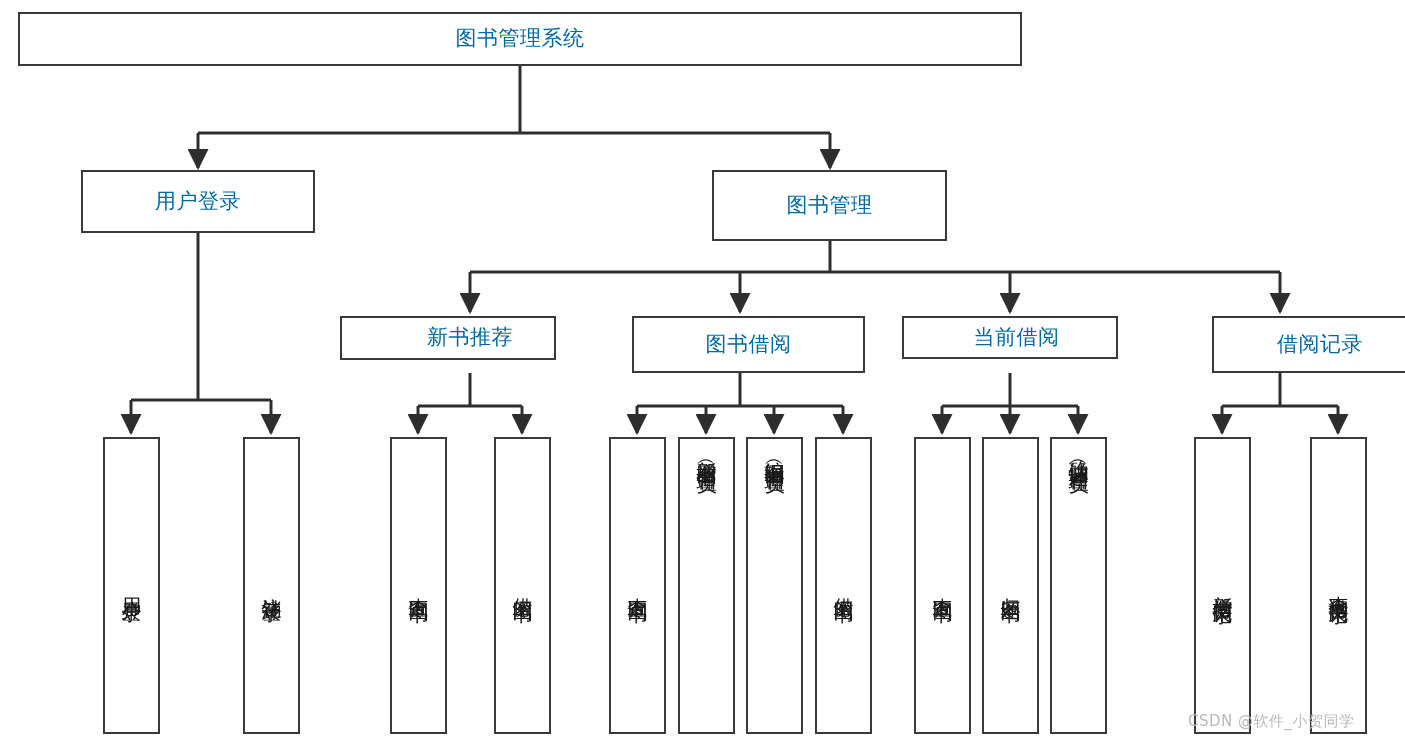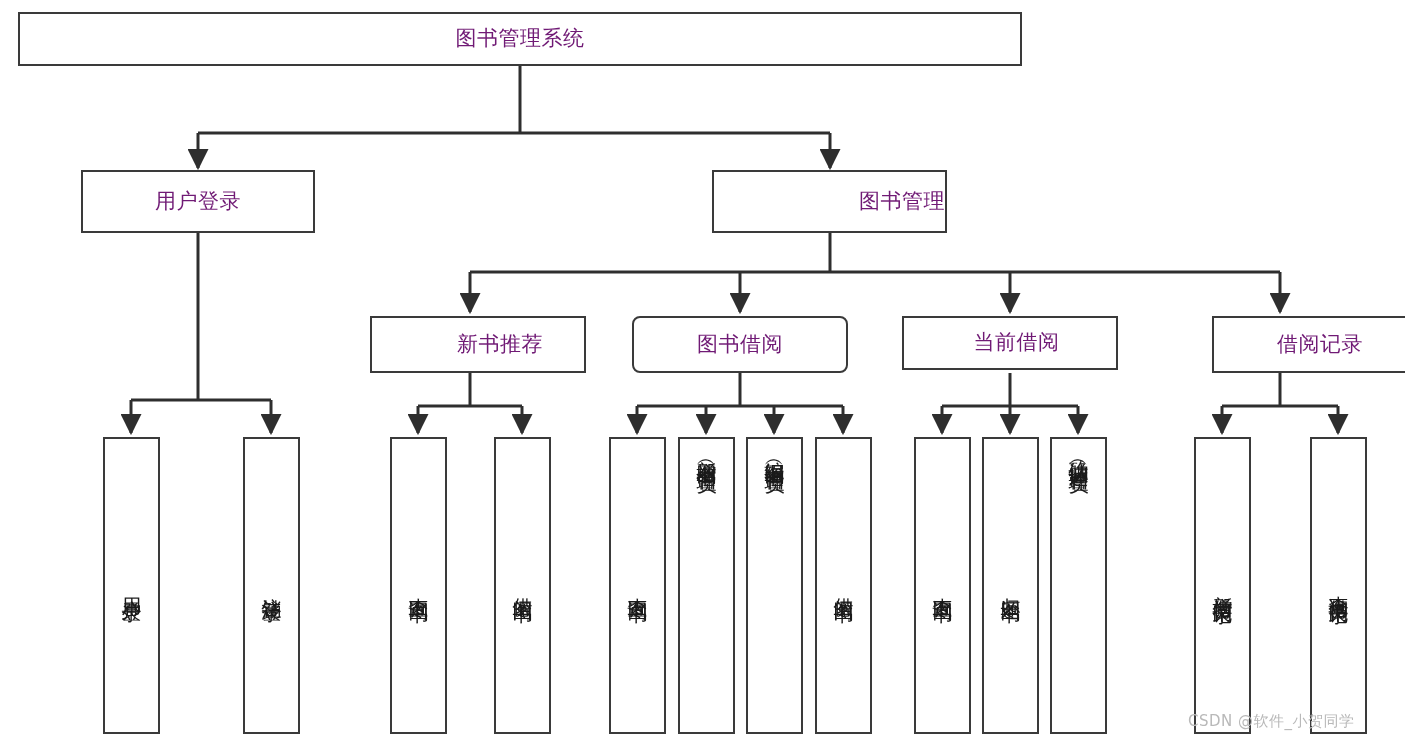--- a/index.html
+++ b/index.html
@@ -31,21 +31,21 @@
     box-sizing: border-box;
     background: #ffffff;
     border: 2px solid #3a3a3a;
     display: flex;
     align-items: center;
     justify-content: center;
     overflow: hidden;
   }
   .node-label-h {
     font-size: 21px;
-    color: #701a75;
+    color: #0369a1;
     line-height: 1.1;
     white-space: nowrap;
     letter-spacing: 0.5px;
   }
   .node-label-v {
     font-size: 20px;
     color: #1a1a1a;
     writing-mode: vertical-rl;
     text-orientation: upright;
     letter-spacing: 2px;
@@ -128,31 +128,31 @@
     </g>
   </svg>
 
   <div class="node-box" style="left:18px; top:12px; width:1004px; height:54px;">
     <span class="node-label-h">图书管理系统</span>
   </div>
 
   <div class="node-box" style="left:81px; top:170px; width:234px; height:63px;">
     <span class="node-label-h">用户登录</span>
   </div>
-  <div class="node-box" style="left:712px; top:170px; width:235px; height:63px;justify-content:flex-end;">
+  <div class="node-box" style="left:712px; top:170px; width:235px; height:71px;">
     <span class="node-label-h">图书管理</span>
   </div>
 
-  <div class="node-box" style="left:370px; top:316px; width:216px; height:57px;padding-left:44px;">
+  <div class="node-box" style="left:340px; top:316px; width:216px; height:44px;padding-left:44px;">
     <span class="node-label-h">新书推荐</span>
   </div>
-  <div class="node-box" style="left:632px; top:316px; width:216px; height:57px;border-radius:8px;">
+  <div class="node-box" style="left:632px; top:316px; width:233px; height:57px;">
     <span class="node-label-h">图书借阅</span>
   </div>
-  <div class="node-box" style="left:902px; top:316px; width:216px; height:54px;padding-left:13px;">
+  <div class="node-box" style="left:902px; top:316px; width:216px; height:43px;padding-left:13px;">
     <span class="node-label-h">当前借阅</span>
   </div>
   <div class="node-box" style="left:1172px; top:316px; width:216px; height:57px;margin-left:40px;">
     <span class="node-label-h">借阅记录</span>
   </div>
 
   <div class="node-box leaf-box centered" style="left:103px; top:437px; width:57px; height:297px;">
     <span class="node-label-v">用户登录</span>
   </div>
   <div class="node-box leaf-box centered" style="left:243px; top:437px; width:57px; height:297px;">

